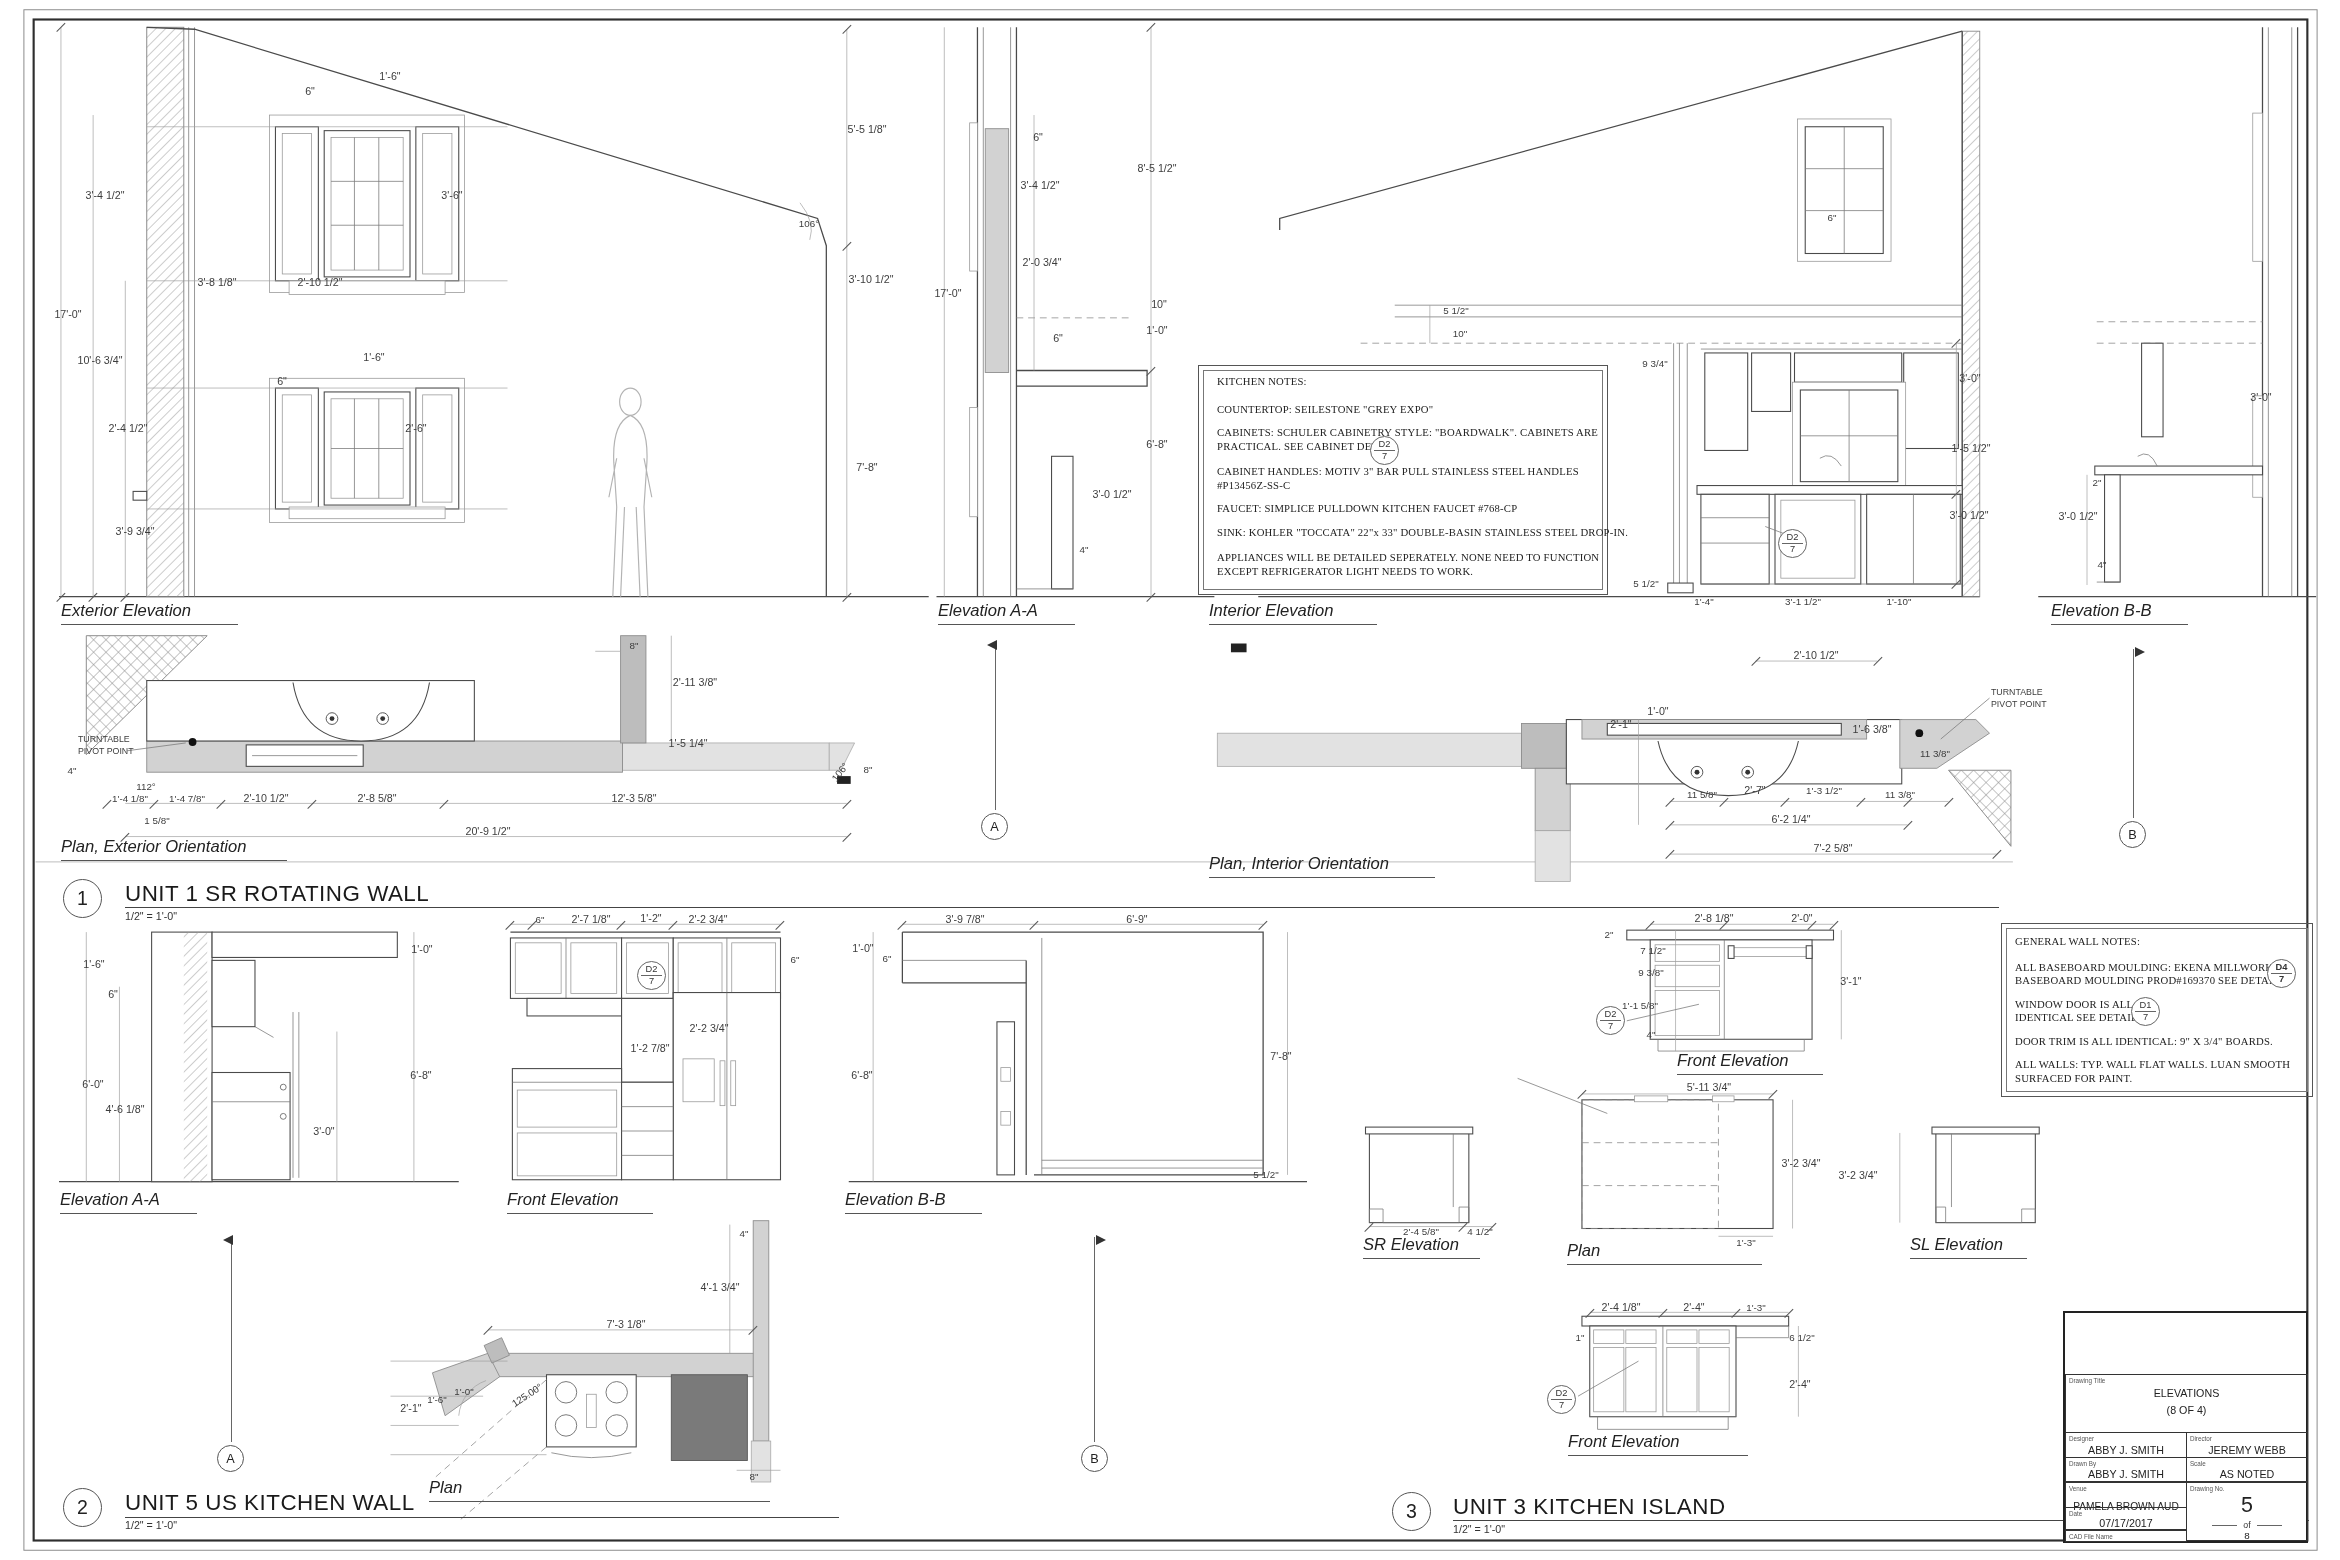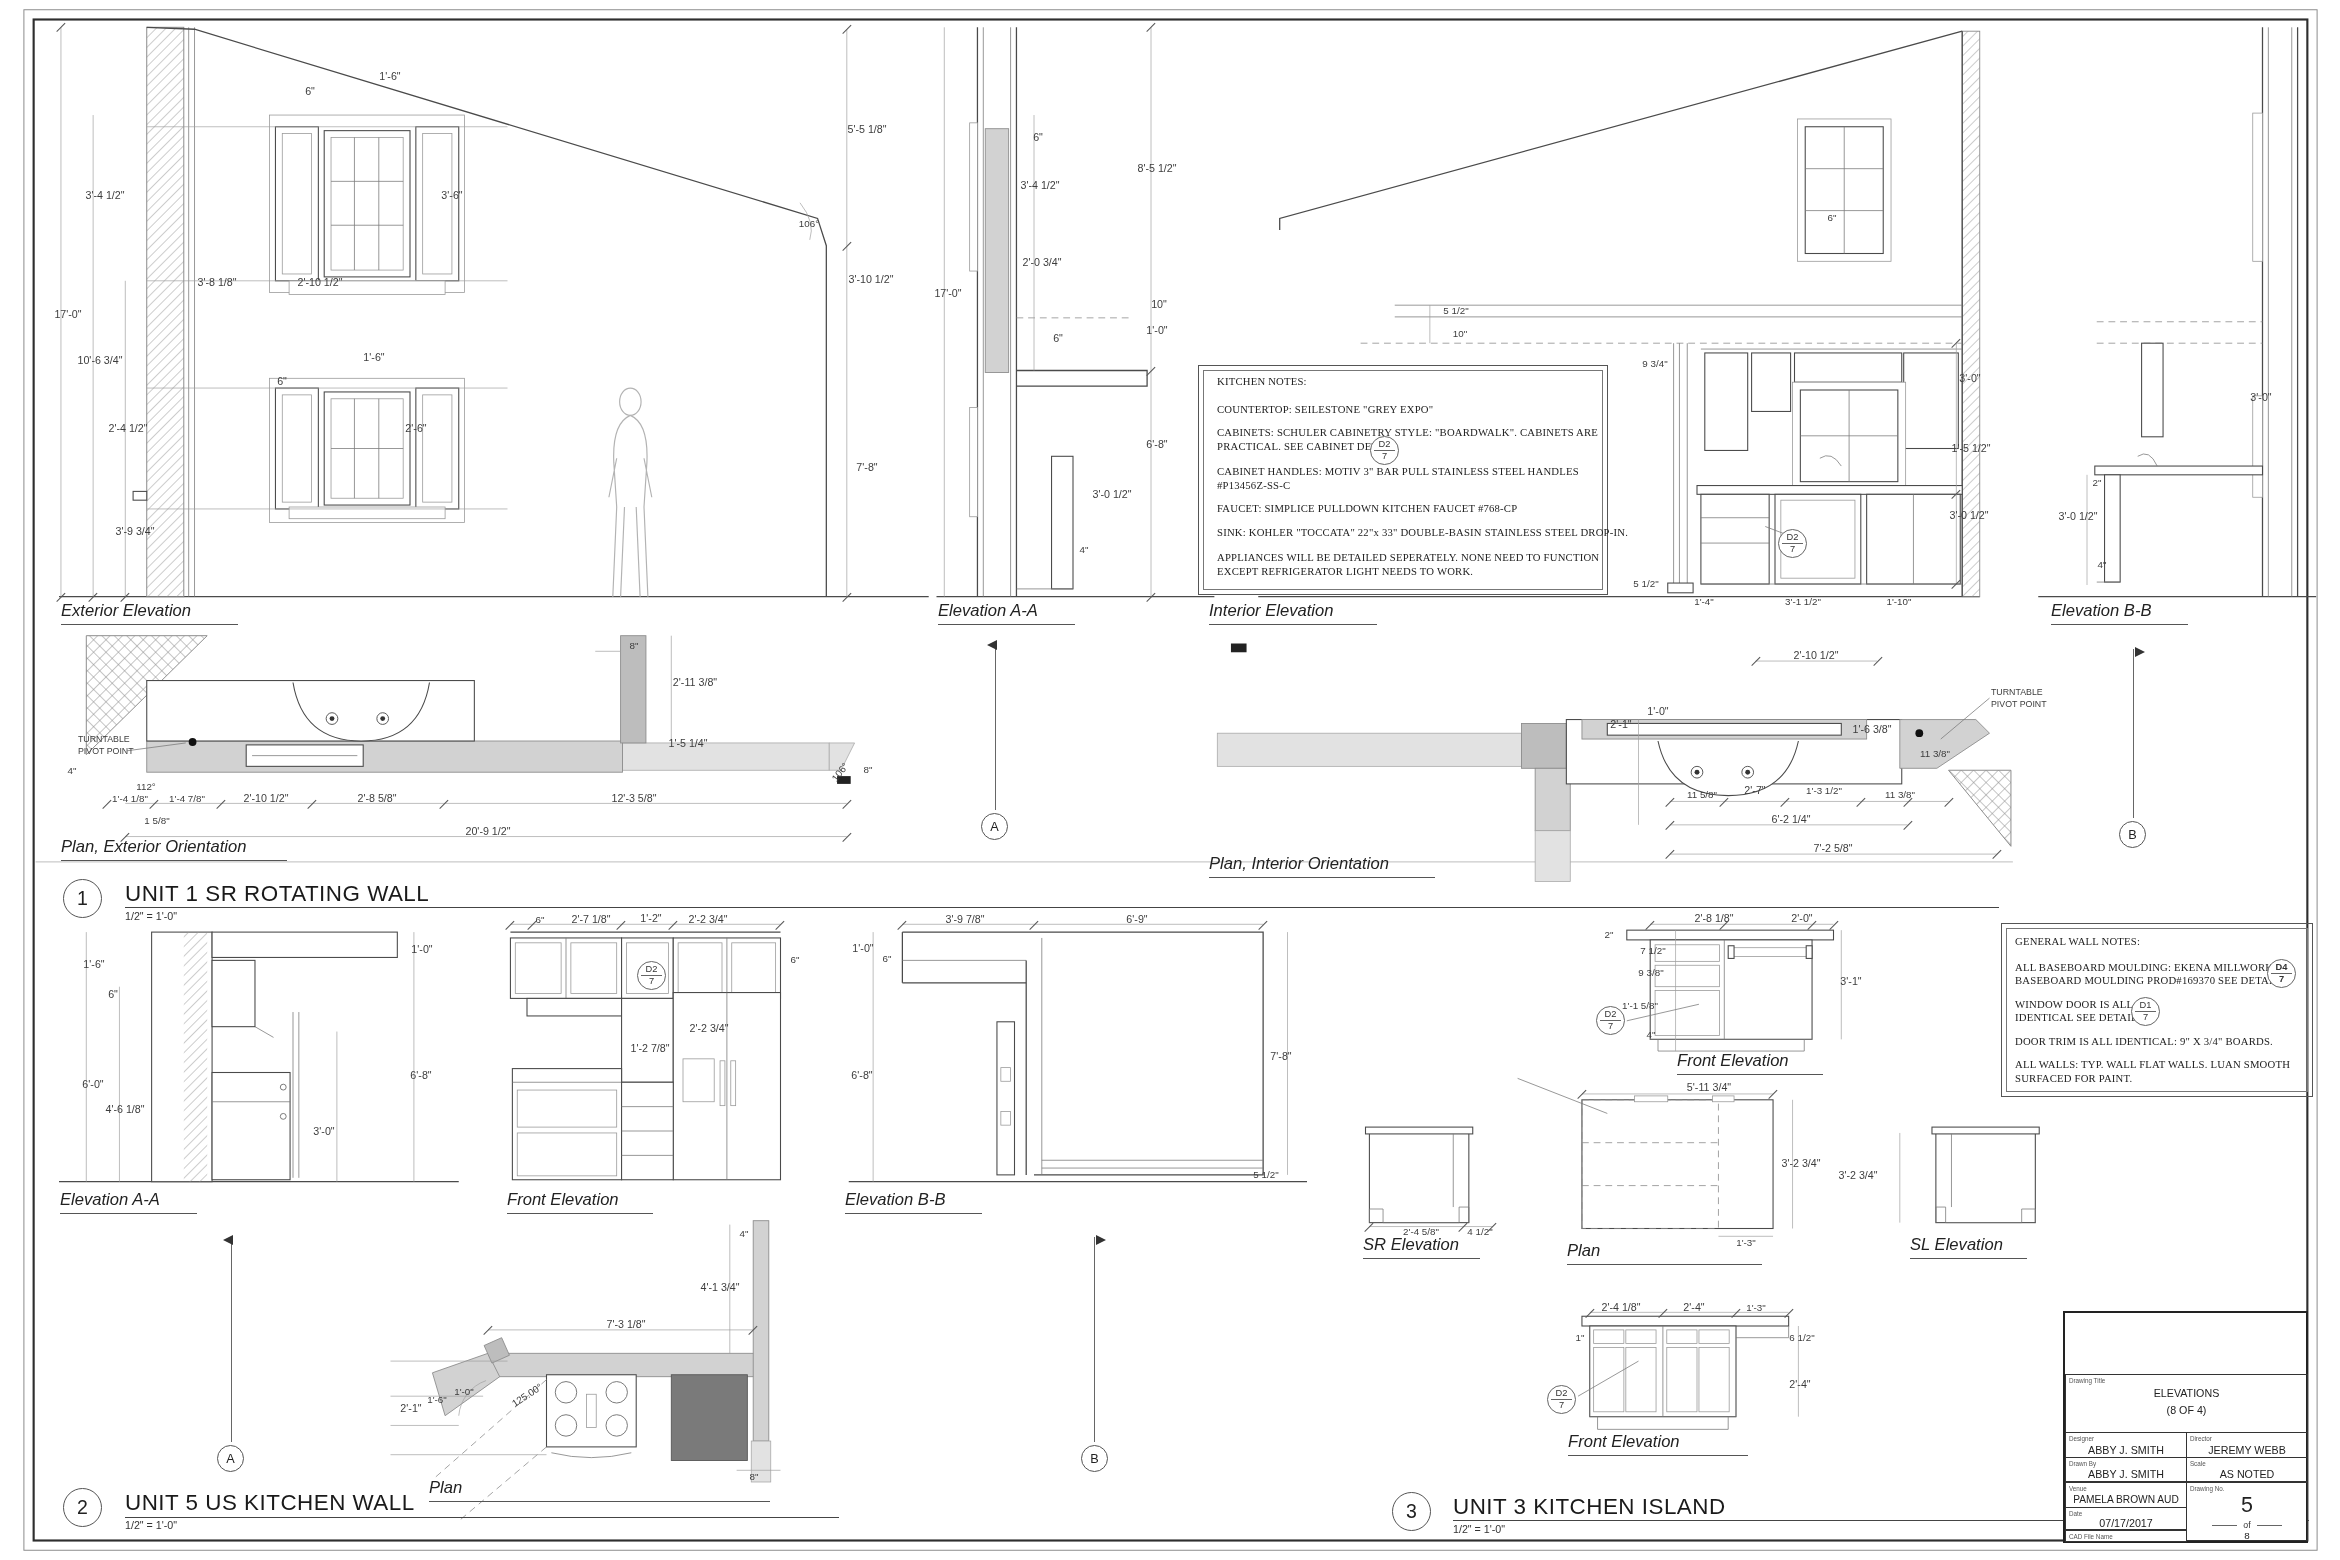--- a/index.html
+++ b/index.html
@@ -694,21 +694,21 @@
   <div class="tb-cell" style="left:0;top:144px;width:122px;height:25px;">
     <span class="tb-lab">Drawn By</span>
     <div class="tb-val" style="top:9.8px;">ABBY J. SMITH</div>
   </div>
   <div class="tb-cell" style="left:121px;top:144px;width:122px;height:25px;">
     <span class="tb-lab">Scale</span>
     <div class="tb-val" style="top:9.8px;">AS NOTED</div>
   </div>
   <div class="tb-cell" style="left:0;top:169px;width:122px;height:26px;">
     <span class="tb-lab">Venue</span>
-    <div class="tb-val" style="top:11px;font-size:10.2px;">PAMELA BROWN AUD</div>
+    <div class="tb-val" style="top:18px;font-size:10.2px;">PAMELA BROWN AUD</div>
   </div>
   <div class="tb-cell" style="left:0;top:194px;width:122px;height:23.4px;">
     <span class="tb-lab">Date</span>
     <div class="tb-val" style="top:8.8px;">07/17/2017</div>
   </div>
   <div class="tb-cell" style="left:0;top:217px;width:122px;height:11.7px;">
     <span class="tb-lab">CAD File Name</span>
   </div>
   <div class="tb-cell" style="left:121px;top:169px;width:122px;height:59px;">
     <span class="tb-lab">Drawing No.</span>

